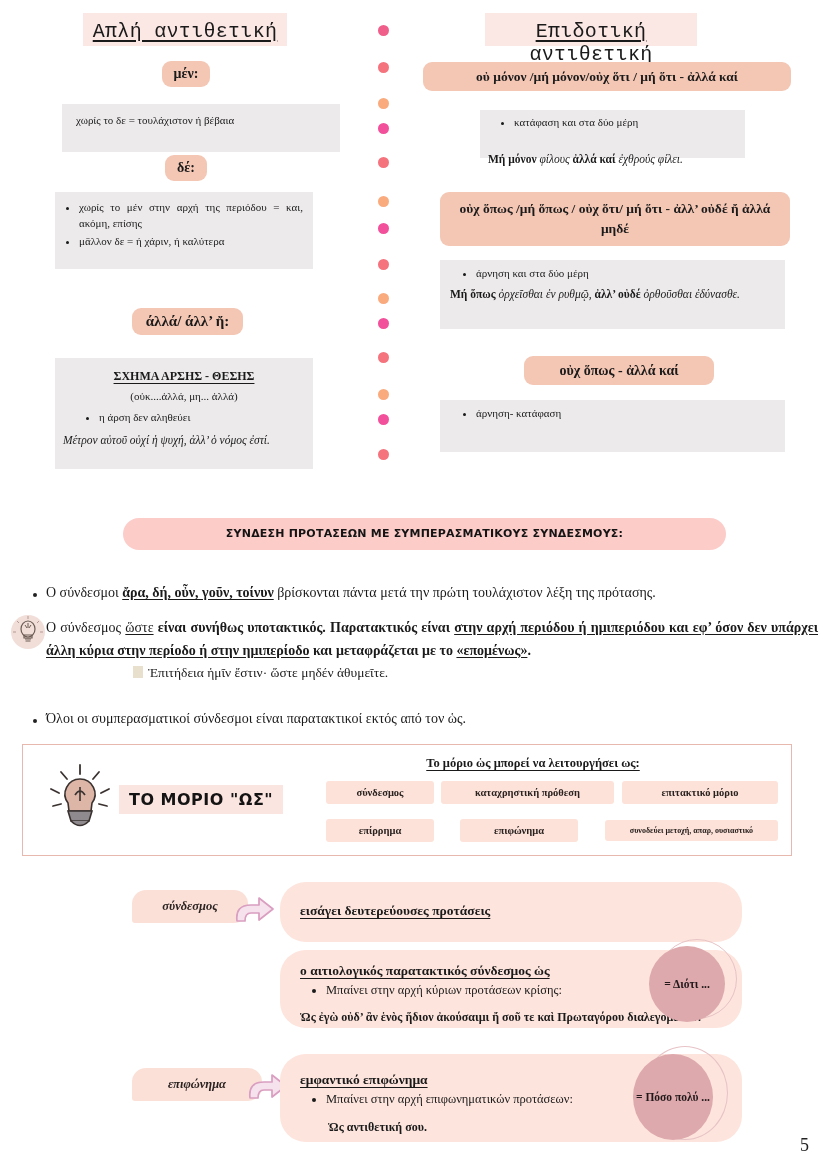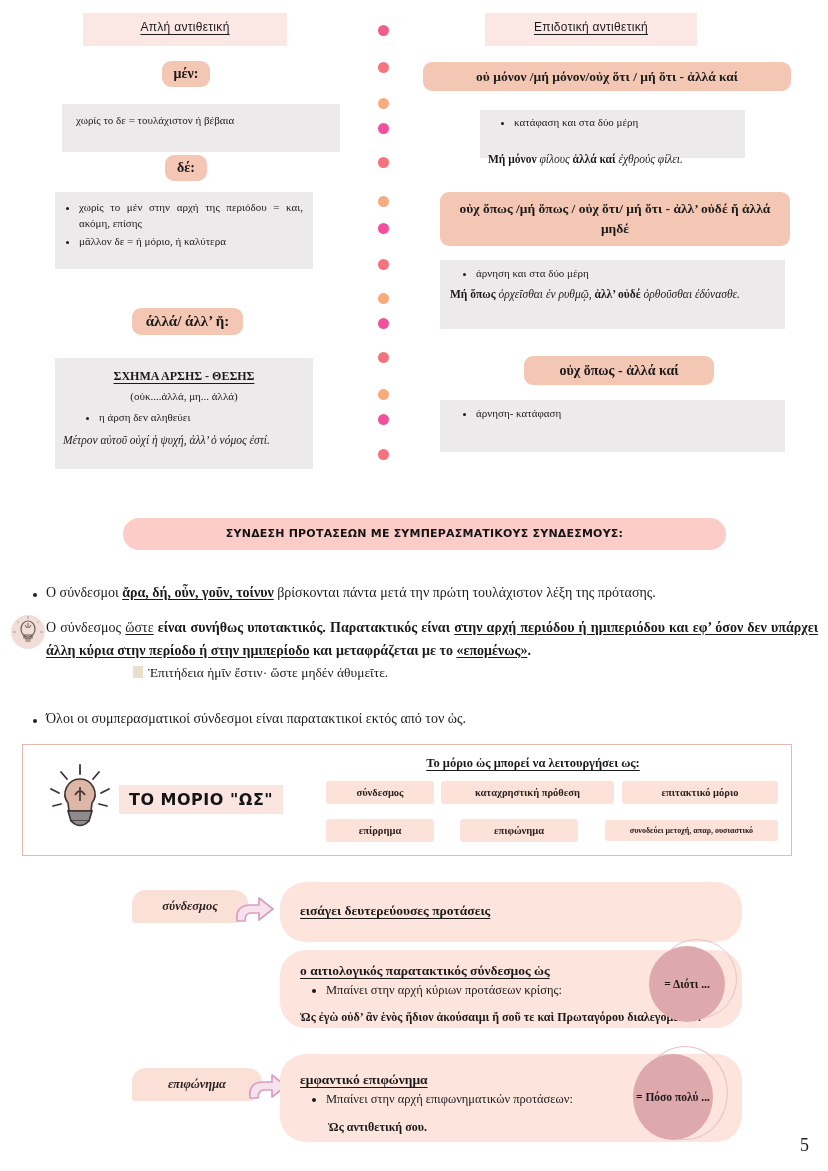--- a/index.html
+++ b/index.html
@@ -12,21 +12,21 @@
 
   
   .abs{position:absolute;}
   .pinkbar{background:#fbe7e4;}
   .saltag{background:#f4c6b4;border-radius:9px;}
   .graybox{background:#eceaea;}
   .peachbox{background:#fde4dc;border-radius:26px;}
 
   
   .col-title{
-    text-align:center;font-size:12px;font-family:Liberation Sans, sans-serif;
+    text-align:center;font-size:20px;font-family:Liberation Mono, monospace;
     letter-spacing:.3px;padding:7px 0 8px;
   }
   .col-title span{text-decoration:underline;text-underline-offset:3px;}
 
   .tag{
     text-align:center;font-weight:bold;font-size:14px;
     padding:5px 12px;display:inline-block;
   }
   .tag-wrap{text-align:center;}
 
@@ -120,21 +120,21 @@
   <div class="abs graybox gray-pad" style="left:62px;top:104px;width:250px;height:30px;">
     <div class="gray-txt">χωρίς το δε = τουλάχιστον ή βέβαια</div>
   </div>
 
   <div class="abs tag-wrap" style="left:155px;top:155px;width:62px;">
     <div class="tag saltag">δέ:</div>
   </div>
   <div class="abs graybox" style="left:55px;top:192px;width:258px;height:77px;padding:8px 10px 0 0;box-sizing:border-box;">
     <ul class="tight gray-txt just" style="padding-left:24px;">
       <li>χωρίς το μέν στην αρχή της περιόδου = και, ακόμη, επίσης</li>
-      <li>μᾱλλον δε = ή μόριο, ή καλύτερα</li>
+      <li>μᾱλλον δε = ή χάριν, ή καλύτερα</li>
     </ul>
   </div>
 
   <div class="abs tag-wrap" style="left:115px;top:308px;width:145px;">
     <div class="tag saltag" style="font-size:15px;padding:5px 14px;">άλλά/ άλλ’ ἤ:</div>
   </div>
   <div class="abs graybox" style="left:55px;top:358px;width:258px;height:111px;padding:10px 8px 0 8px;box-sizing:border-box;">
     <div class="gray-txt" style="text-align:center;font-weight:bold;font-size:12px;text-decoration:underline;text-underline-offset:2.5px;">ΣΧΗΜΑ ΑΡΣΗΣ - ΘΕΣΗΣ</div>
     <div class="gray-txt" style="text-align:center;margin-top:4px;">(οὐκ....ἀλλά, μη... ἀλλά)</div>
     <ul class="tight gray-txt" style="padding-left:36px;margin-top:5px;">

